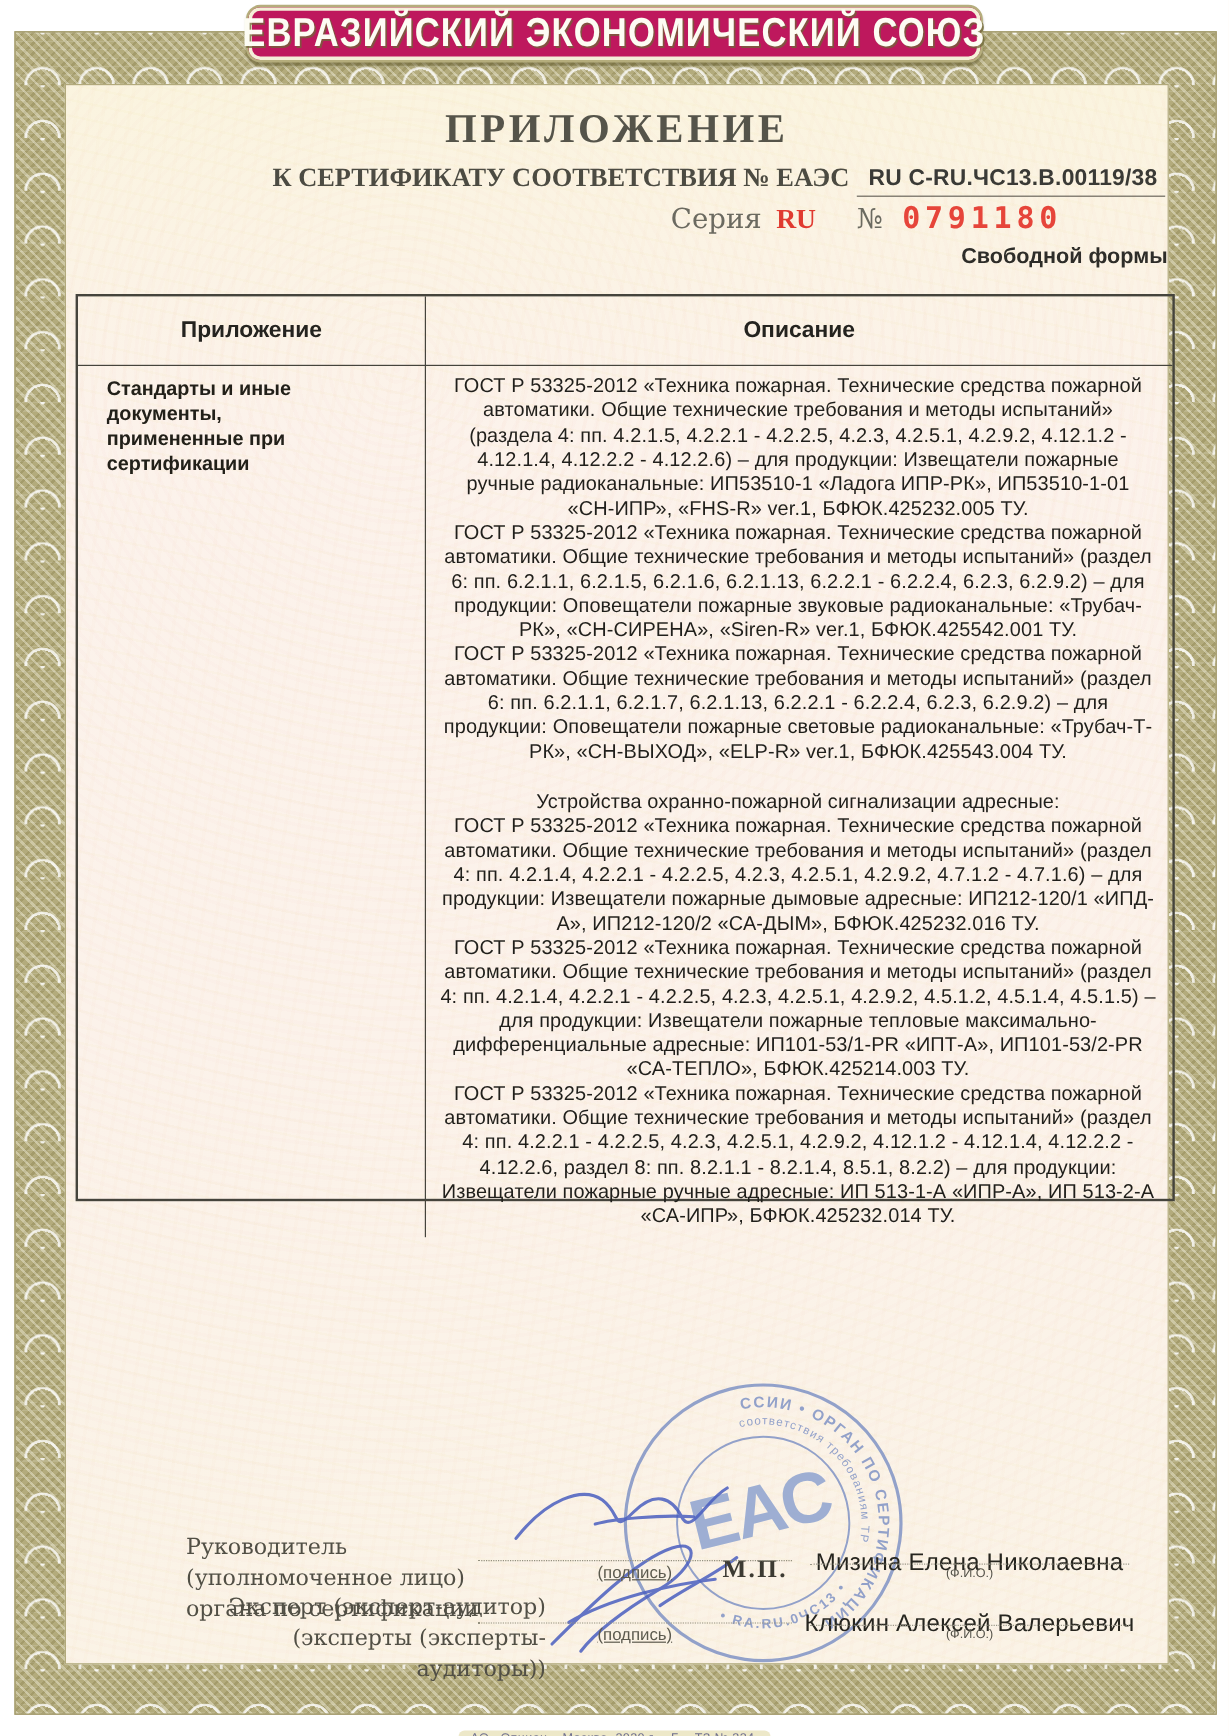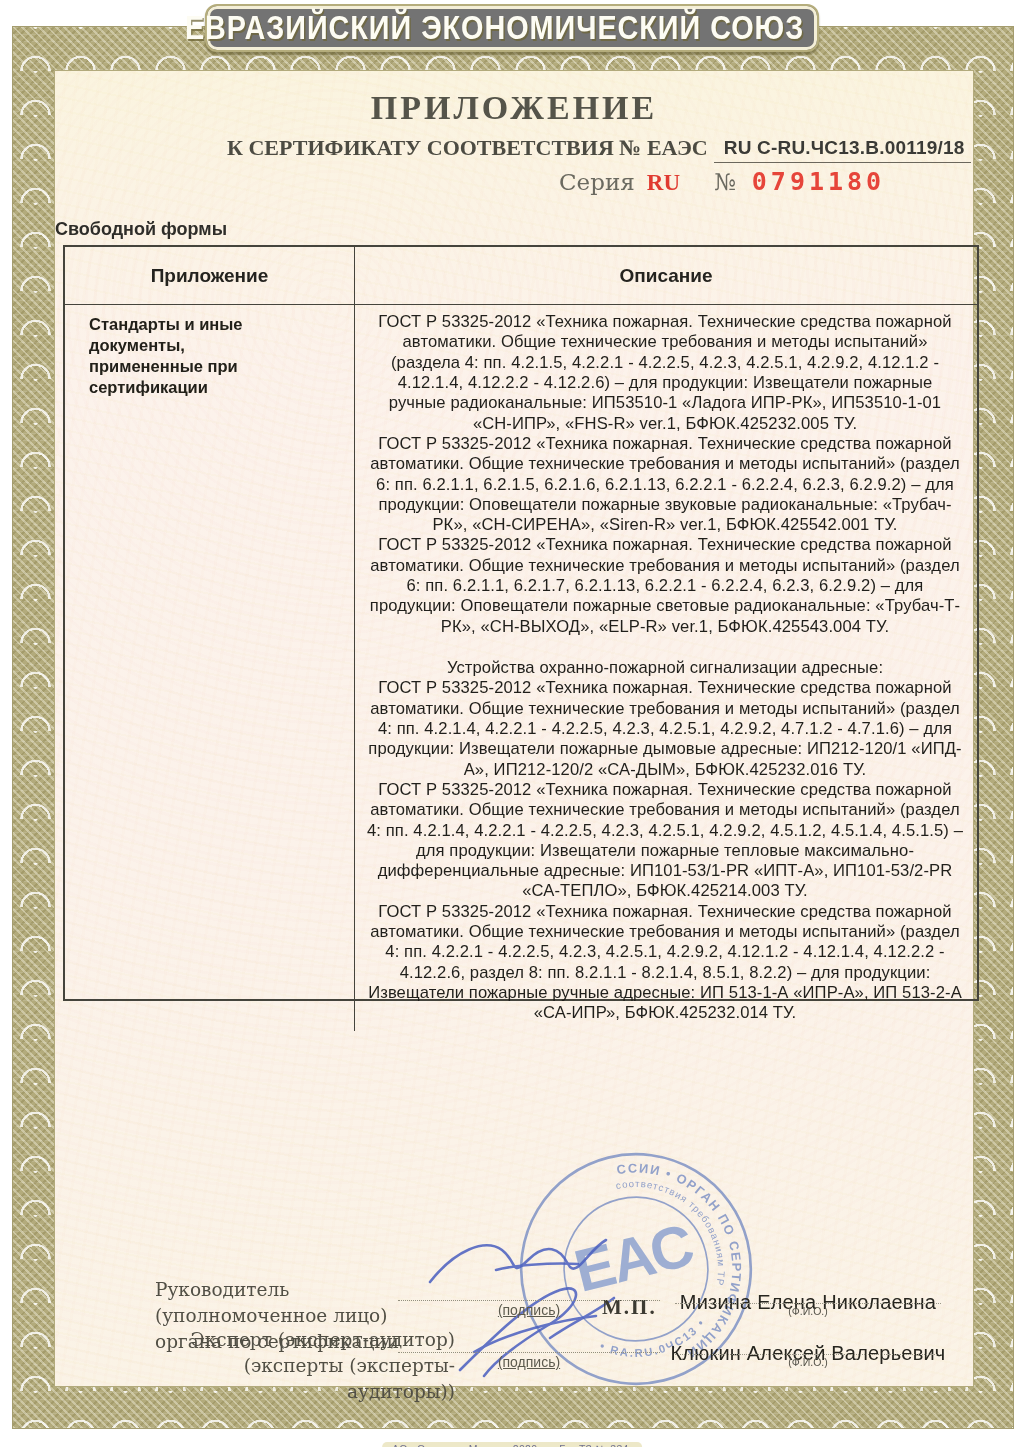--- a/index.html
+++ b/index.html
@@ -28,24 +28,24 @@
       repeating-radial-gradient(circle at 30% 18%, rgba(236,180,180,.08) 0 3px, transparent 3px 9px),
       repeating-linear-gradient(100deg, rgba(236,196,150,.08) 0 3px, transparent 3px 11px),
       repeating-linear-gradient(12deg, rgba(226,214,120,.10) 0 2px, transparent 2px 13px);
     border:1px solid #b2aa7c;
   }
 
   
   .banner{
     position:absolute;left:50%;top:4px;transform:translateX(-50%);
     width:610px;height:44px;
-    background:#737373;
+    background:#be185d;
     border:2px solid #b5ad7c;border-radius:12px;
     box-shadow: inset 0 0 0 3px #f4efd8, 0 3px 2px rgba(95,88,45,.55);
-    display:flex;align-items:center;justify-content:flex-end;
+    display:flex;align-items:center;justify-content:center;
   }
   .banner span{
     color:#fdfcf3;font-weight:bold;font-size:30px;letter-spacing:1px;
     font-family:"Liberation Sans",sans-serif;
     transform:scale(.96,1.12);white-space:nowrap;
     text-shadow:1.5px 1.5px 0 rgba(110,102,55,.75);
   }
 
   
   .title{
@@ -65,21 +65,21 @@
     vertical-align:1px;
   }
   .series-row{
     position:absolute;top:96px;left:504px;white-space:nowrap;
     font-family:"DejaVu Serif",serif;font-size:23px;color:#6b6a60;
   }
   .series-ru{color:#e03a30;font-weight:bold;margin:0 34px 0 12px;font-family:"Liberation Serif",serif;}
   .series-no{margin-right:16px;}
   .series-num{color:#e6453a;font-family:"DejaVu Sans Mono",monospace;font-weight:bold;font-size:25px;letter-spacing:4px;}
   .form-type{
-    position:absolute;top:148px;left:0;width:100%;text-align:left;
+    position:absolute;top:132px;left:0;width:100%;text-align:right;
     font-weight:bold;font-size:18px;color:#2e2d29;
   }
 
   
   .cert-table{
     position:absolute;left:8px;top:174px;width:916px;height:756px;
     border:2px solid #45443c;box-sizing:border-box;
     display:grid;grid-template-columns:290px 1fr;grid-template-rows:58px 1fr;
   }
   .cell{box-sizing:border-box;}
@@ -148,21 +148,21 @@
 
   <div class="banner">
     <span>ЕВРАЗИЙСКИЙ ЭКОНОМИЧЕСКИЙ СОЮЗ</span>
   </div>
 
   <div class="inner">
 
     <div class="title">ПРИЛОЖЕНИЕ</div>
 
     <div class="subtitle-row">
-      <span>К СЕРТИФИКАТУ СООТВЕТСТВИЯ № ЕАЭС</span><span class="cert-number">RU C-RU.ЧС13.B.00119/18</span>
+      <span>К СЕРТИФИКАТУ СООТВЕТСТВИЯ № ЕАЭС</span><span class="cert-number">RU C-RU.ЧС13.B.00119/38</span>
     </div>
 
     <div class="series-row">
       <span>Серия</span><span class="series-ru">RU</span><span class="series-no">№</span><span class="series-num">0791180</span>
     </div>
 
     <div class="form-type">Свободной формы</div>
 
     <div class="cert-table">
       <div class="cell th th-left">Приложение</div>

